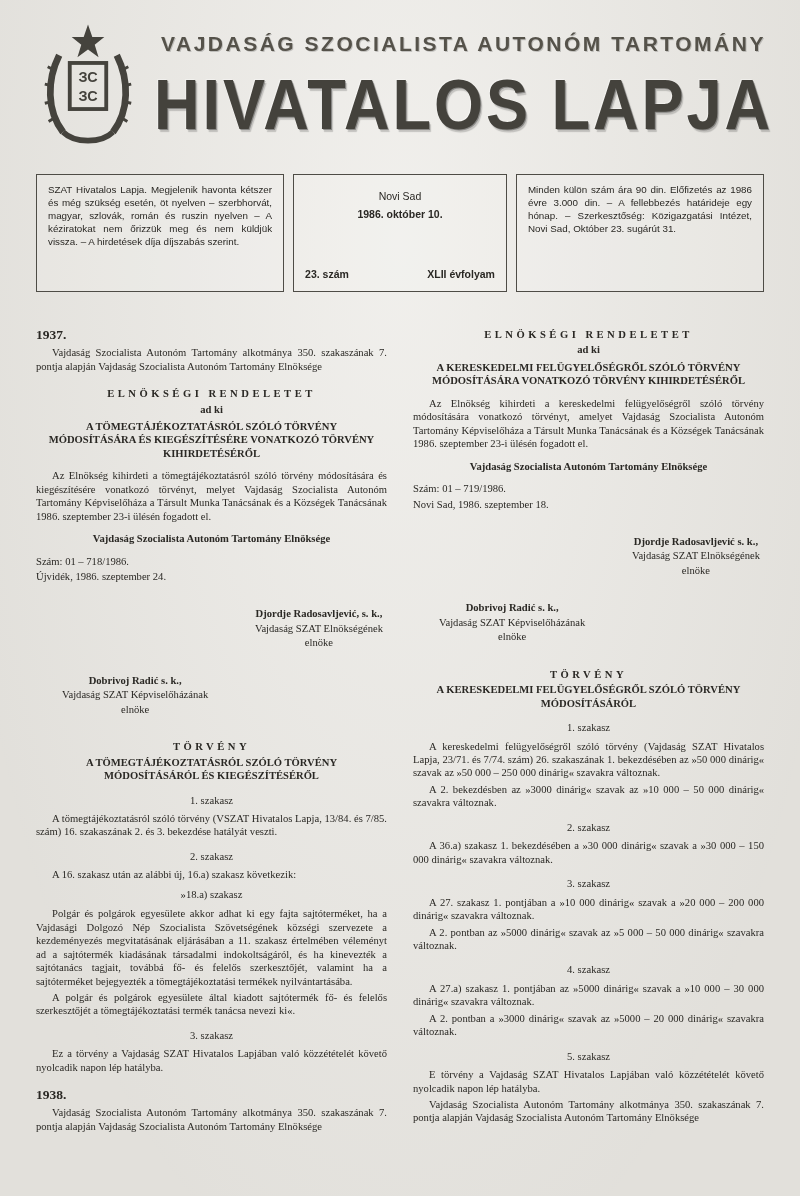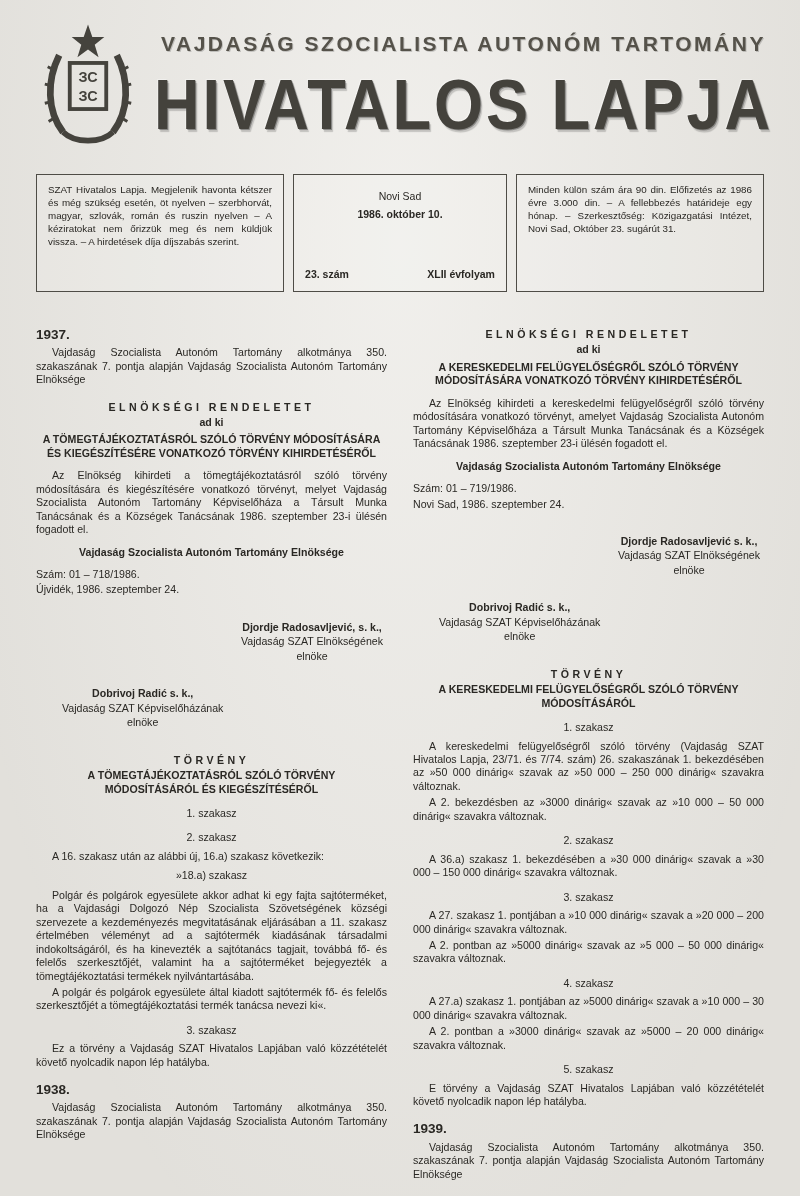--- a/index.html
+++ b/index.html
@@ -100,21 +100,21 @@
     margin-top:22px;
     display:grid;
     grid-template-columns:1fr 1fr;
     column-gap:26px;
     align-items:start;
   }
   .col{
     font-size:10.6px;
     line-height:1.27;
   }
-  .blk{margin:3px 0;}
+  .blk{margin:3px 0;font-family:Liberation Serif, serif;}
   .blk.num{
     font-size:13.5px;
     font-weight:700;
     margin:12px 0 3px 0;
   }
   .blk.p{
     text-align:justify;
     text-indent:16px;
   }
   .blk.h-spaced{
@@ -218,38 +218,39 @@
           <div class="sig-line">elnöke</div>
         </div>
         <div class="blk sig align-left">
           <div class="sig-name">Dobrivoj Radić s. k.,</div>
           <div class="sig-line">Vajdaság SZAT Képviselőházának</div>
           <div class="sig-line">elnöke</div>
         </div>
         <div class="blk h-spaced">TÖRVÉNY</div>
         <div class="blk h">A TÖMEGTÁJÉKOZTATÁSRÓL SZÓLÓ TÖRVÉNY MÓDOSÍTÁSÁRÓL ÉS KIEGÉSZÍTÉSÉRŐL</div>
         <div class="blk section">1. szakasz</div>
+        <div class="blk p">A tömegtájékoztatásról szóló törvény (VSZAT Hivatalos Lapja, 13/84. és 7/85. szám) 16. szakaszának 2. és 3. bekezdése hatályát veszti.</div>
         <div class="blk section">2. szakasz</div>
         <div class="blk p">A 16. szakasz után az alábbi új, 16.a) szakasz következik:</div>
         <div class="blk center">»18.a) szakasz</div>
         <div class="blk p">Polgár és polgárok egyesülete akkor adhat ki egy fajta sajtóterméket, ha a Vajdasági Dolgozó Nép Szocialista Szövetségének községi szervezete a kezdeményezés megvitatásának eljárásában a 11. szakasz értelmében véleményt ad a sajtótermék kiadásának társadalmi indokoltságáról, és ha kinevezték a sajtótanács tagjait, továbbá fő- és felelős szerkesztőjét, valamint ha a sajtóterméket bejegyezték a tömegtájékoztatási termékek nyilvántartásába.</div>
         <div class="blk p">A polgár és polgárok egyesülete által kiadott sajtótermék fő- és felelős szerkesztőjét a tömegtájékoztatási termék tanácsa nevezi ki«.</div>
         <div class="blk section">3. szakasz</div>
         <div class="blk p">Ez a törvény a Vajdaság SZAT Hivatalos Lapjában való közzétételét követő nyolcadik napon lép hatályba.</div>
         <div class="blk num">1938.</div>
         <div class="blk p">Vajdaság Szocialista Autonóm Tartomány alkotmánya 350. szakaszának 7. pontja alapján Vajdaság Szocialista Autonóm Tartomány Elnöksége</div>
       </section>
     <section class="col" id="col-right">
         <div class="blk h-spaced">ELNÖKSÉGI RENDELETET</div>
         <div class="blk adki">ad ki</div>
         <div class="blk h">A KERESKEDELMI FELÜGYELŐSÉGRŐL SZÓLÓ TÖRVÉNY MÓDOSÍTÁSÁRA VONATKOZÓ TÖRVÉNY KIHIRDETÉSÉRŐL</div>
         <div class="blk p">Az Elnökség kihirdeti a kereskedelmi felügyelőségről szóló törvény módosítására vonatkozó törvényt, amelyet Vajdaság Szocialista Autonóm Tartomány Képviselőháza a Társult Munka Tanácsának és a Községek Tanácsának 1986. szeptember 23-i ülésén fogadott el.</div>
         <div class="blk centerbold">Vajdaság Szocialista Autonóm Tartomány Elnöksége</div>
         <div class="blk plain">Szám: 01 – 719/1986.</div>
-        <div class="blk plain">Novi Sad, 1986. szeptember 24.</div>
+        <div class="blk plain">Novi Sad, 1986. szeptember 18.</div>
         <div class="blk sig align-right">
           <div class="sig-name">Djordje Radosavljević s. k.,</div>
           <div class="sig-line">Vajdaság SZAT Elnökségének</div>
           <div class="sig-line">elnöke</div>
         </div>
         <div class="blk sig align-left">
           <div class="sig-name">Dobrivoj Radić s. k.,</div>
           <div class="sig-line">Vajdaság SZAT Képviselőházának</div>
           <div class="sig-line">elnöke</div>
         </div>
@@ -261,18 +262,17 @@
         <div class="blk section">2. szakasz</div>
         <div class="blk p">A 36.a) szakasz 1. bekezdésében a »30 000 dinárig« szavak a »30 000 – 150 000 dinárig« szavakra változnak.</div>
         <div class="blk section">3. szakasz</div>
         <div class="blk p">A 27. szakasz 1. pontjában a »10 000 dinárig« szavak a »20 000 – 200 000 dinárig« szavakra változnak.</div>
         <div class="blk p">A 2. pontban az »5000 dinárig« szavak az »5 000 – 50 000 dinárig« szavakra változnak.</div>
         <div class="blk section">4. szakasz</div>
         <div class="blk p">A 27.a) szakasz 1. pontjában az »5000 dinárig« szavak a »10 000 – 30 000 dinárig« szavakra változnak.</div>
         <div class="blk p">A 2. pontban a »3000 dinárig« szavak az »5000 – 20 000 dinárig« szavakra változnak.</div>
         <div class="blk section">5. szakasz</div>
         <div class="blk p">E törvény a Vajdaság SZAT Hivatalos Lapjában való közzétételét követő nyolcadik napon lép hatályba.</div>
-        <div class="blk num">1939.</div>
         <div class="blk p">Vajdaság Szocialista Autonóm Tartomány alkotmánya 350. szakaszának 7. pontja alapján Vajdaság Szocialista Autonóm Tartomány Elnöksége</div>
       </section>
   </main>
 
 </div>
 
 </body></html>

